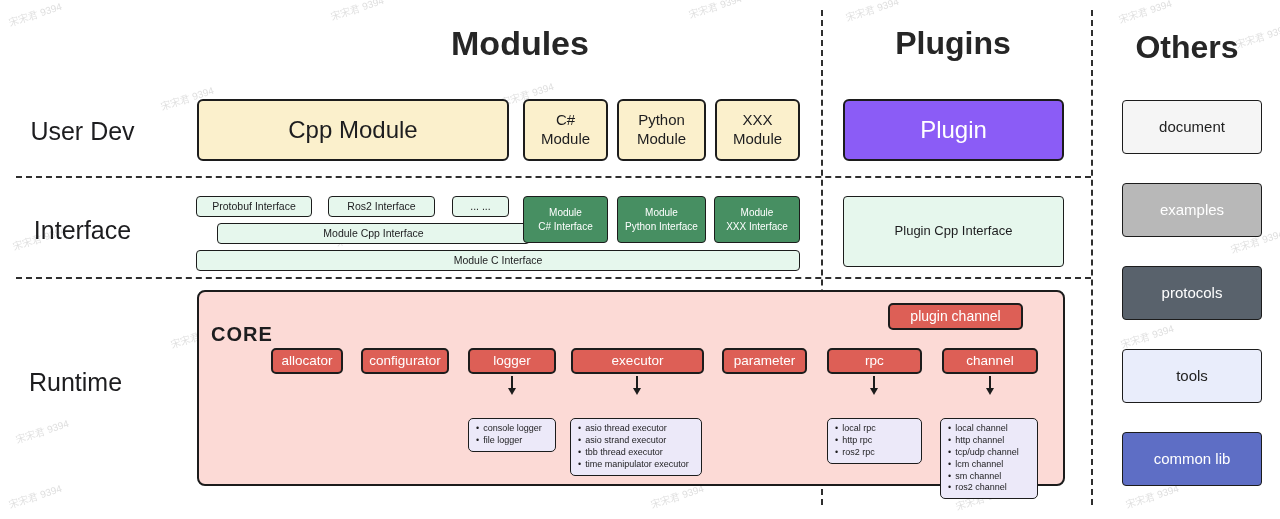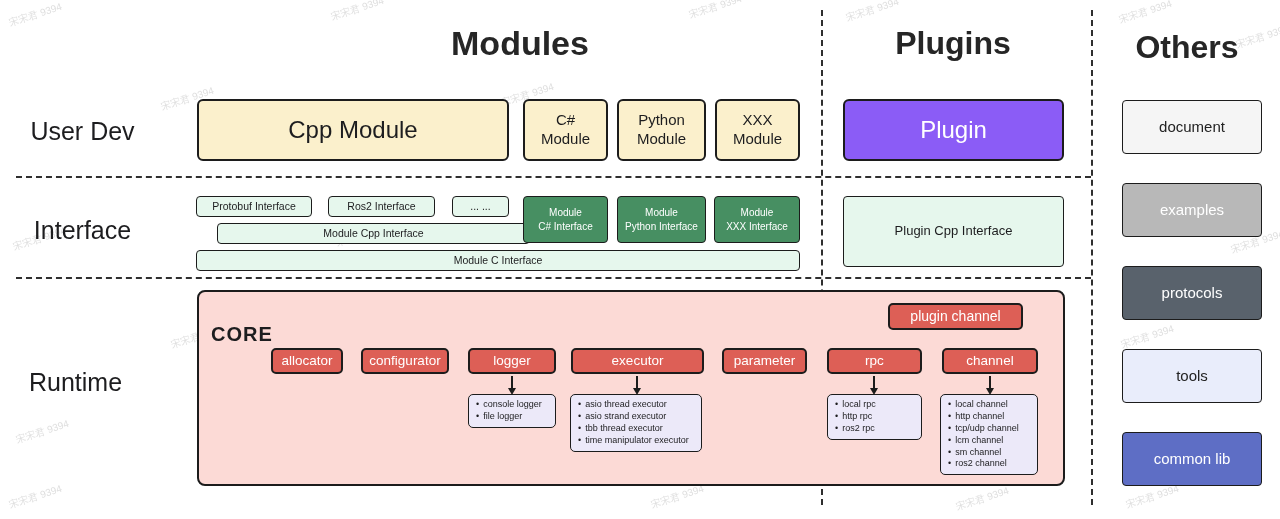--- a/index.html
+++ b/index.html
@@ -20,21 +20,21 @@
     text-align:center; z-index:2; line-height:1.25;
   }
   .cream  { background:#fbf0cc; }
   .gold   { background:#8b5cf6; color:#fff; }
   .lgreen { background:#e6f7ed; border-width:1.5px; border-radius:4px; }
   .dgreen { background:#478f62; color:#fff; border-width:1.5px; border-radius:4px; }
   .corebg { background:#fcdad6; border-radius:8px; }
   .red    { background:#dd5f56; color:#fff; border-radius:5px; font-size:13.5px; }
   .impl   {
     position:absolute; background:#ece9f9; border:1.5px solid #1c1c1c; border-radius:5px;
-    padding:4px 7px; font-size:9px; line-height:1.32; text-align:left; z-index:3;
+    padding:4px 7px; font-size:9px; line-height:1.32; text-align:left; z-index:3;margin-top:24px;
   }
   .impl-item::before { content:"•"; margin-right:4px; }
   .arrow { position:absolute; width:2px; background:#1c1c1c; height:12px; z-index:3; }
   .arrow::after {
     content:""; position:absolute; left:-3px; top:12px;
     border-left:4px solid transparent; border-right:4px solid transparent;
     border-top:7px solid #1c1c1c;
   }
   .vdash { position:absolute; border-left:2px dashed #2e2e2e; width:0; z-index:1; }
   .hdash { position:absolute; border-top:2px dashed #2e2e2e; height:0; z-index:1; }

